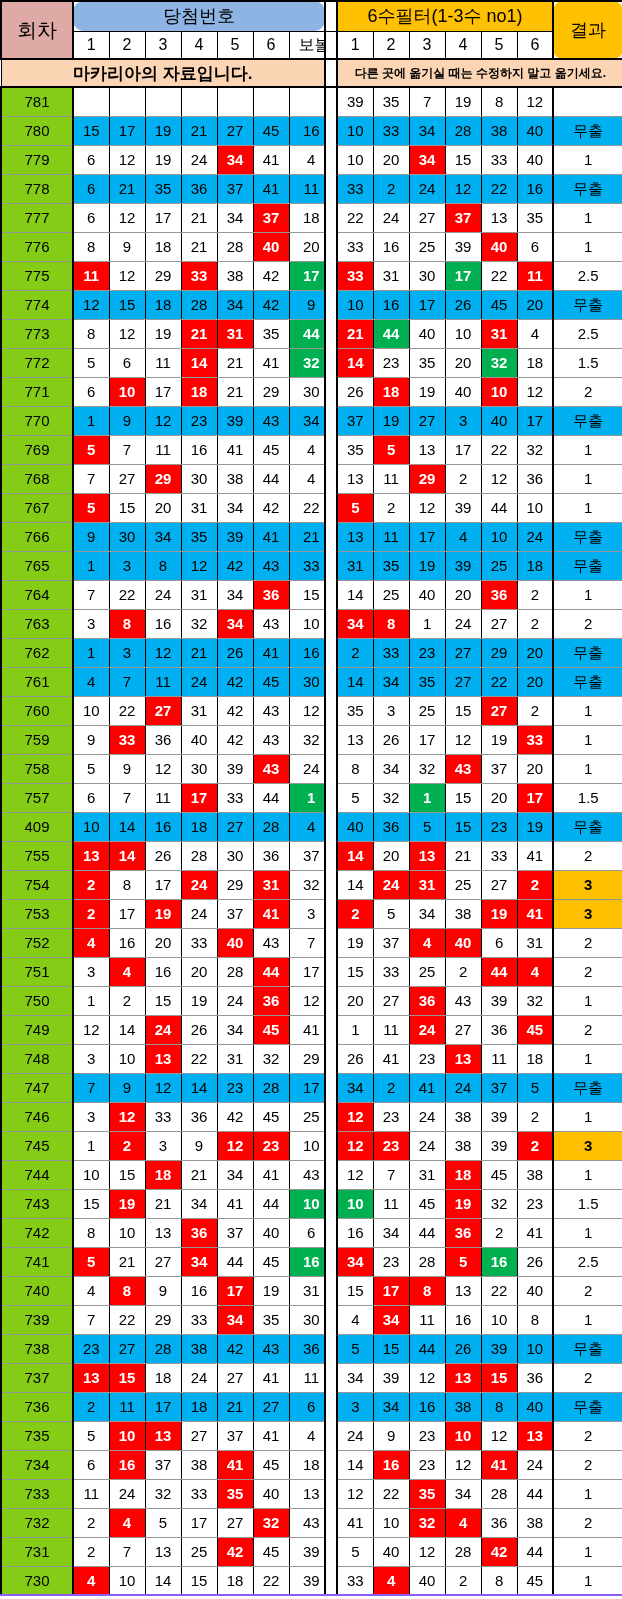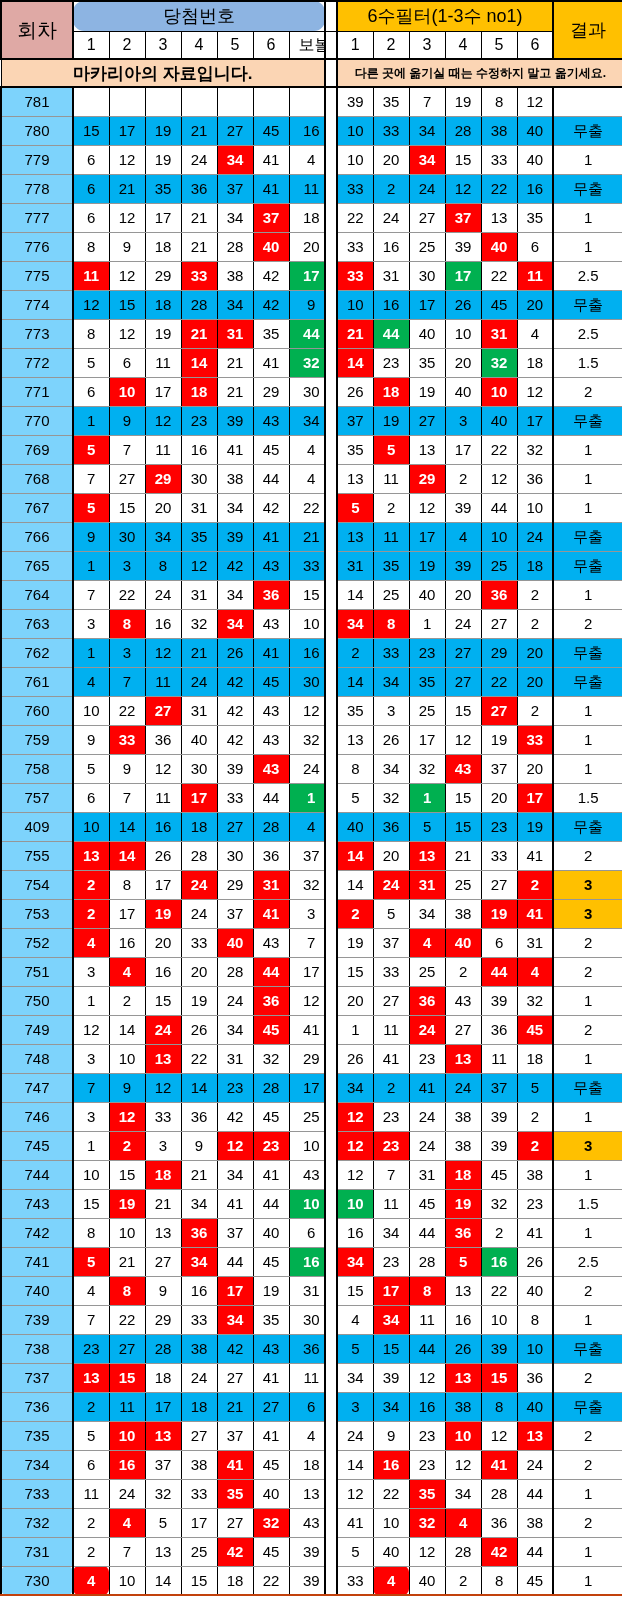--- a/index.html
+++ b/index.html
@@ -12,27 +12,27 @@
     border-left: 1px solid #000; border-right: 1px solid #000;
     border-top: 1px solid #969696; border-bottom: 1px solid #969696;
     font-size: 15px; font-weight: normal; color: #000; line-height: 1;
   }
   thead tr.r1 { height: 30px; }
   thead tr.r2, thead tr.r3 { height: 28px; }
   tbody tr { height: 29px; }
   tr.r1 > th, tr.r1 > td { border-top: 2px solid #000; border-bottom: 1px solid #000; }
   tr.r2 > th, tr.r2 > td { border-bottom: 2px solid #000; }
   tr.r3 > td { border-top: 2px solid #000; border-bottom: 2px solid #000; }
-  tbody tr:last-child > td { border-bottom: 2px solid #c2410c; border-radius: 6px; }
+  tbody tr:last-child > td { border-bottom: 2px solid #8b5cf6; }
 
   .roundhead { background: #DFA9A5; font-size: 20px; border-left: 2px solid #000; border-right: 2px solid #000; border-bottom: 2px solid #000; }
-  .roundcol  { background: #7dd3fc; border-left: 2px solid #000; border-right: 2px solid #000; }
+  .roundcol  { background: #84cc16; border-left: 2px solid #000; border-right: 2px solid #000; }
   .h-blue { background: #8DB4E2; font-size: 18px; border-radius: 11px; }
   .h-gold { background: #FFC000; font-size: 18px; }
-  .resulthead { border-left: 2px solid #000; border-right: 2px solid #000; border-bottom: 2px solid #000; }
+  .resulthead { border-left: 2px solid #000; border-right: 2px solid #000; border-bottom: 2px solid #000; border-radius: 10px; }
   .subhead { background: #fff; font-size: 16px; }
   .bonus { border-right: 2px solid #000; padding-left: 9px; }
   .result { border-left: 2px solid #000; border-right: 2px solid #000; }
   .spacer { border: none; border-left: 2px solid #000; border-right: 2px solid #000; background: #fff; }
   thead .spacer { border-left: 2px solid #000; border-right: 2px solid #000; border-top: none; border-bottom: none; }
   .notice { background: #FBD5B4; font-weight: bold; }
   .notice-l { font-size: 17px; }
   .notice-r { font-size: 12px; margin-top: 19px; }
 
   .cw { background: #FFFFFF; }

